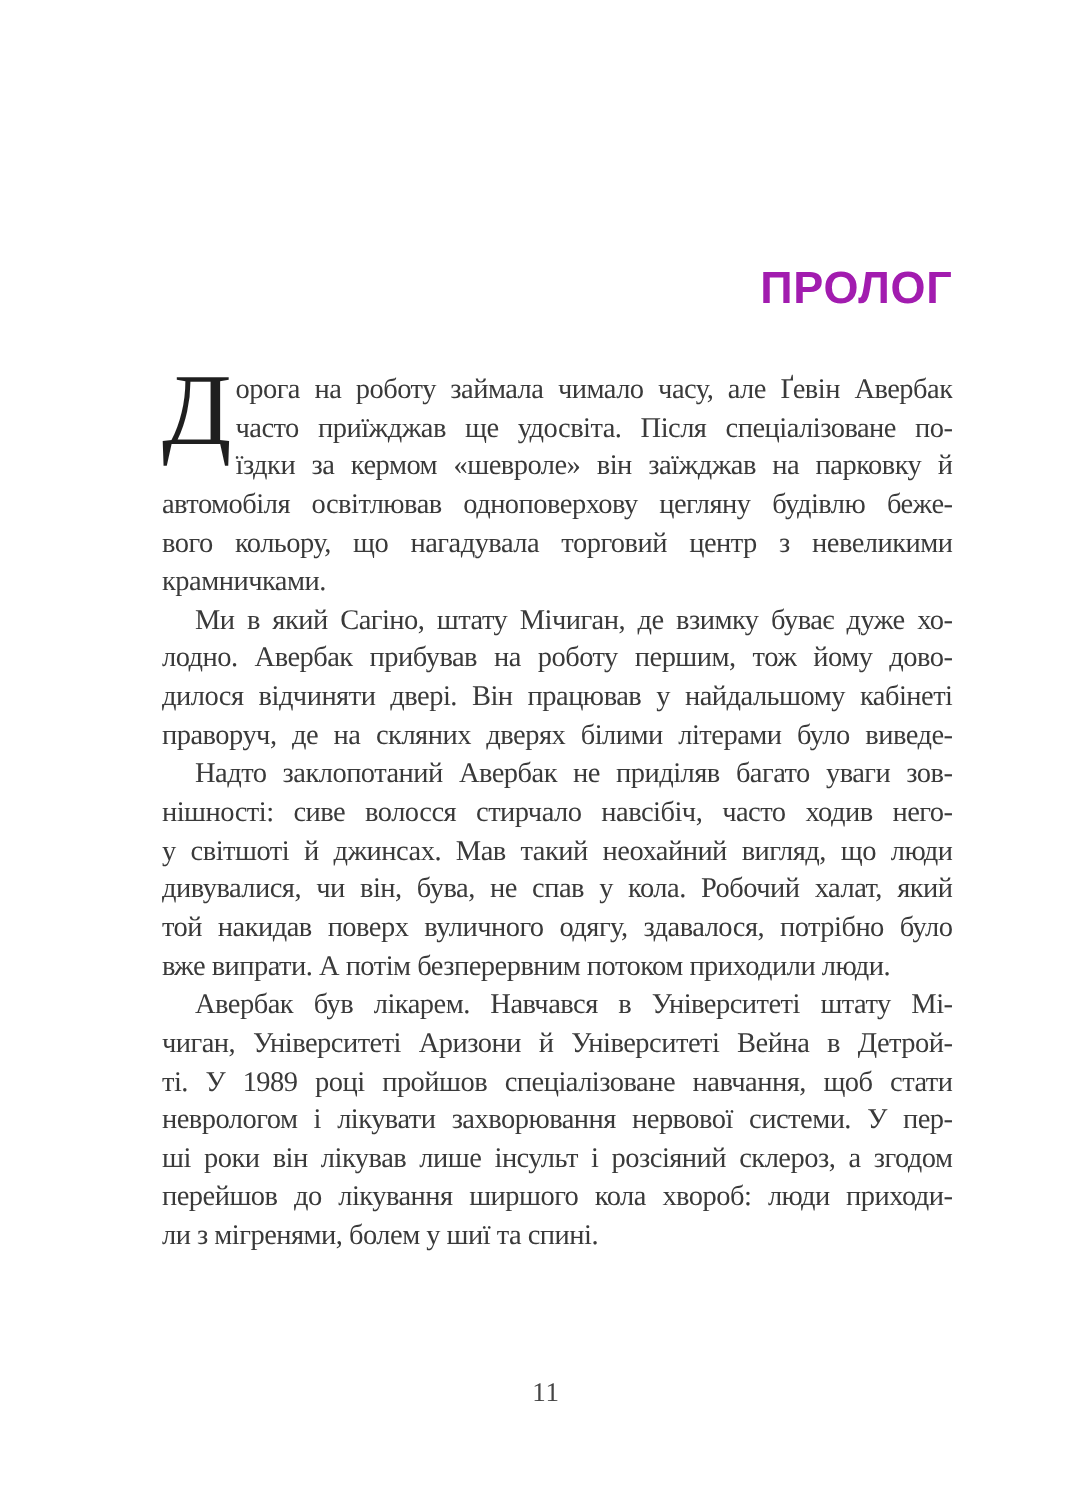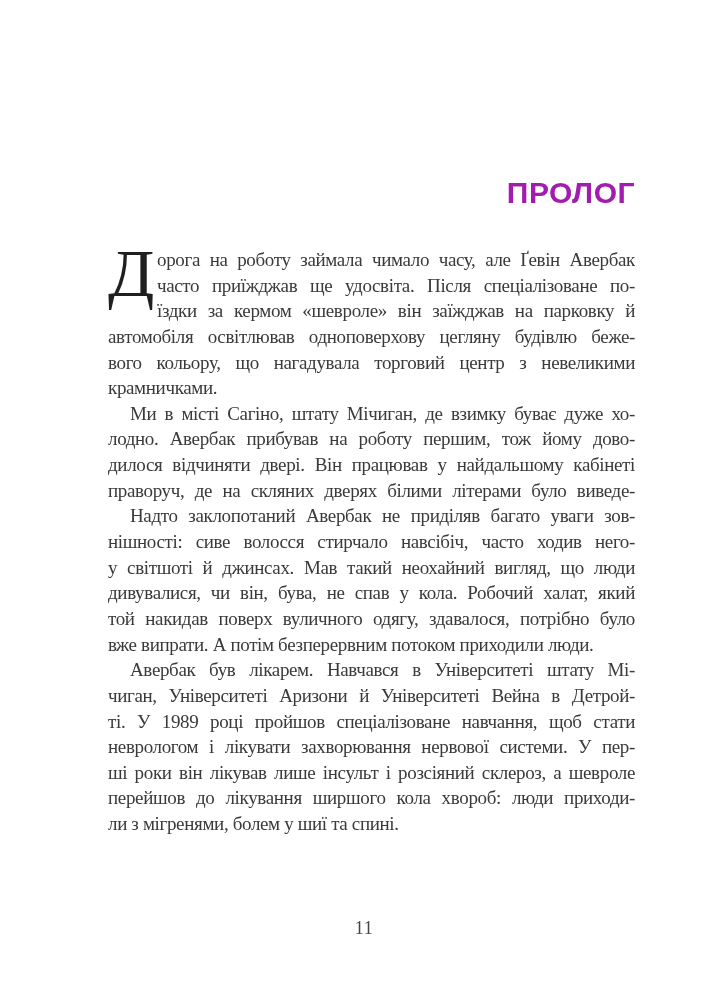--- a/index.html
+++ b/index.html
@@ -76,37 +76,37 @@
       <p class="para">
         <span class="dropcap" style="color: rgb(31, 31, 31);">Д</span>
         <span class="line">орога на роботу займала чимало часу, але Ґевін Авербак</span>
         <span class="line">часто приїжджав ще удосвіта. Після спеціалізоване по-</span>
         <span class="line">їздки за кермом «шевроле» він заїжджав на парковку й фарами</span>
         <span class="line">автомобіля освітлював одноповерхову цегляну будівлю беже-</span>
         <span class="line">вого кольору, що нагадувала торговий центр з невеликими</span>
         <span class="line last">крамничками.</span>
       </p>
       <p class="para">
-        <span class="line indent">Ми в місті Сагіно, штату Мічиган, де взимку буває дуже хо-</span>
+        <span class="line indent">Ми в який Сагіно, штату Мічиган, де взимку буває дуже хо-</span>
         <span class="line">лодно. Авербак прибував на роботу першим, тож йому дово-</span>
         <span class="line">дилося відчиняти двері. Він працював у найдальшому кабінеті</span>
         <span class="line">праворуч, де на скляних дверях білими літерами було виведе-</span>
       </p>
       <p class="para">
         <span class="line indent">Надто заклопотаний Авербак не приділяв багато уваги зов-</span>
         <span class="line">нішності: сиве волосся стирчало навсібіч, часто ходив него-</span>
         <span class="line">у світшоті й джинсах. Мав такий неохайний вигляд, що люди</span>
         <span class="line">дивувалися, чи він, бува, не спав у кола. Робочий халат, який</span>
         <span class="line">той накидав поверх вуличного одягу, здавалося, потрібно було</span>
         <span class="line last">вже випрати. А потім безперервним потоком приходили люди.</span>
       </p>
       <p class="para">
         <span class="line indent">Авербак був лікарем. Навчався в Університеті штату Мі-</span>
         <span class="line">чиган, Університеті Аризони й Університеті Вейна в Детрой-</span>
         <span class="line">ті. У 1989 році пройшов спеціалізоване навчання, щоб стати</span>
         <span class="line">неврологом і лікувати захворювання нервової системи. У пер-</span>
-        <span class="line">ші роки він лікував лише інсульт і розсіяний склероз, а шевроле</span>
+        <span class="line">ші роки він лікував лише інсульт і розсіяний склероз, а згодом</span>
         <span class="line">перейшов до лікування ширшого кола хвороб: люди приходи-</span>
         <span class="line last">ли з мігренями, болем у шиї та спині.</span>
       </p>
     </div>
   <div class="page-number">11</div>
 </div>
 
 </body></html>

